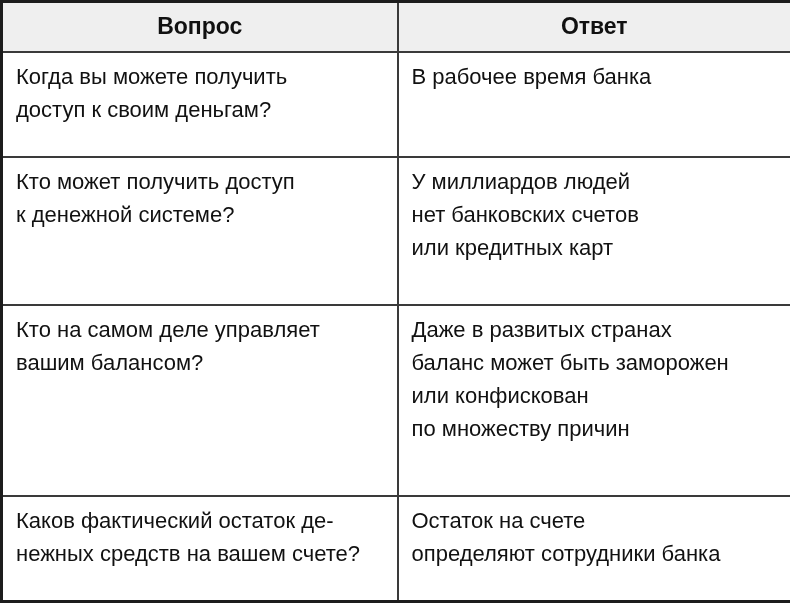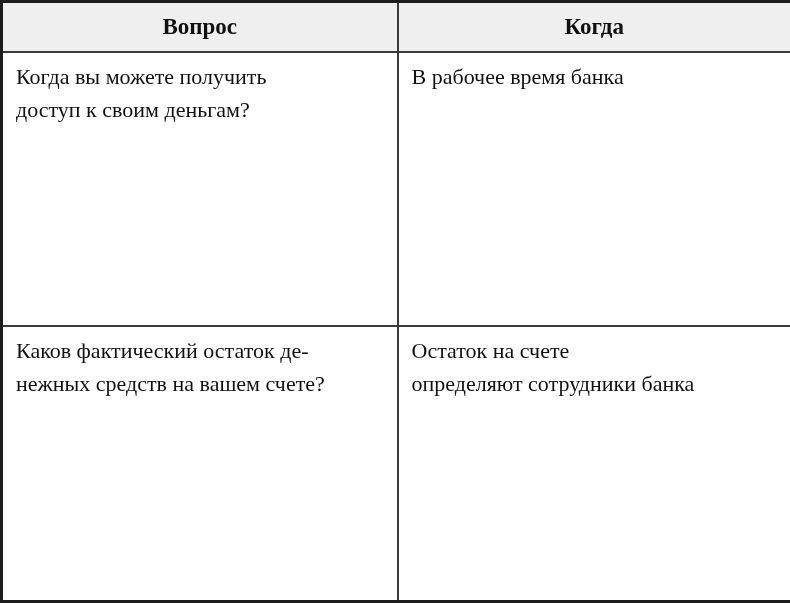--- a/index.html
+++ b/index.html
@@ -12,21 +12,21 @@
   html, body {
     margin: 0;
     padding: 0;
     background: var(--page-bg);
   }
   .page {
     width: 718px;
     height: 603px;
     box-sizing: border-box;
     background: var(--page-bg);
-    font-family: Liberation Serif, serif;
+    font-family: Liberation Sans, sans-serif;
     color: var(--text);
   }
   table.qa-table {
     width: 790px;
     height: 603px;
     border-collapse: collapse;
     table-layout: fixed;
     border: 3px solid var(--outer-border);
   }
   .qa-table col.col-question { width: 396px; }
@@ -66,28 +66,43 @@
 
 <div class="page">
   <table class="qa-table">
     <colgroup>
       <col class="col-question">
       <col class="col-answer">
     </colgroup>
     <thead>
       <tr>
         <th>Вопрос</th>
-        <th>Когда</th>
+        <th>Ответ</th>
       </tr>
     </thead>
     <tbody>
       <tr class="r1">
         <td class="question-cell">Когда вы можете получить
 доступ к своим деньгам?</td>
         <td class="answer-cell">В рабочее время банка</td>
+      </tr>
+      <tr class="r4">
+        <td class="question-cell">Кто может получить доступ
+к денежной системе?</td>
+        <td class="answer-cell">У миллиардов людей
+нет банковских счетов
+или кредитных карт</td>
+      </tr>
+      <tr class="r5">
+        <td class="question-cell">Кто на самом деле управляет
+вашим балансом?</td>
+        <td class="answer-cell">Даже в развитых странах
+баланс может быть заморожен
+или конфискован
+по множеству причин</td>
       </tr>
       <tr class="r6">
         <td class="question-cell">Каков фактический остаток де-
 нежных средств на вашем счете?</td>
         <td class="answer-cell">Остаток на счете
 определяют сотрудники банка</td>
       </tr>
     </tbody>
   </table>
 </div>

